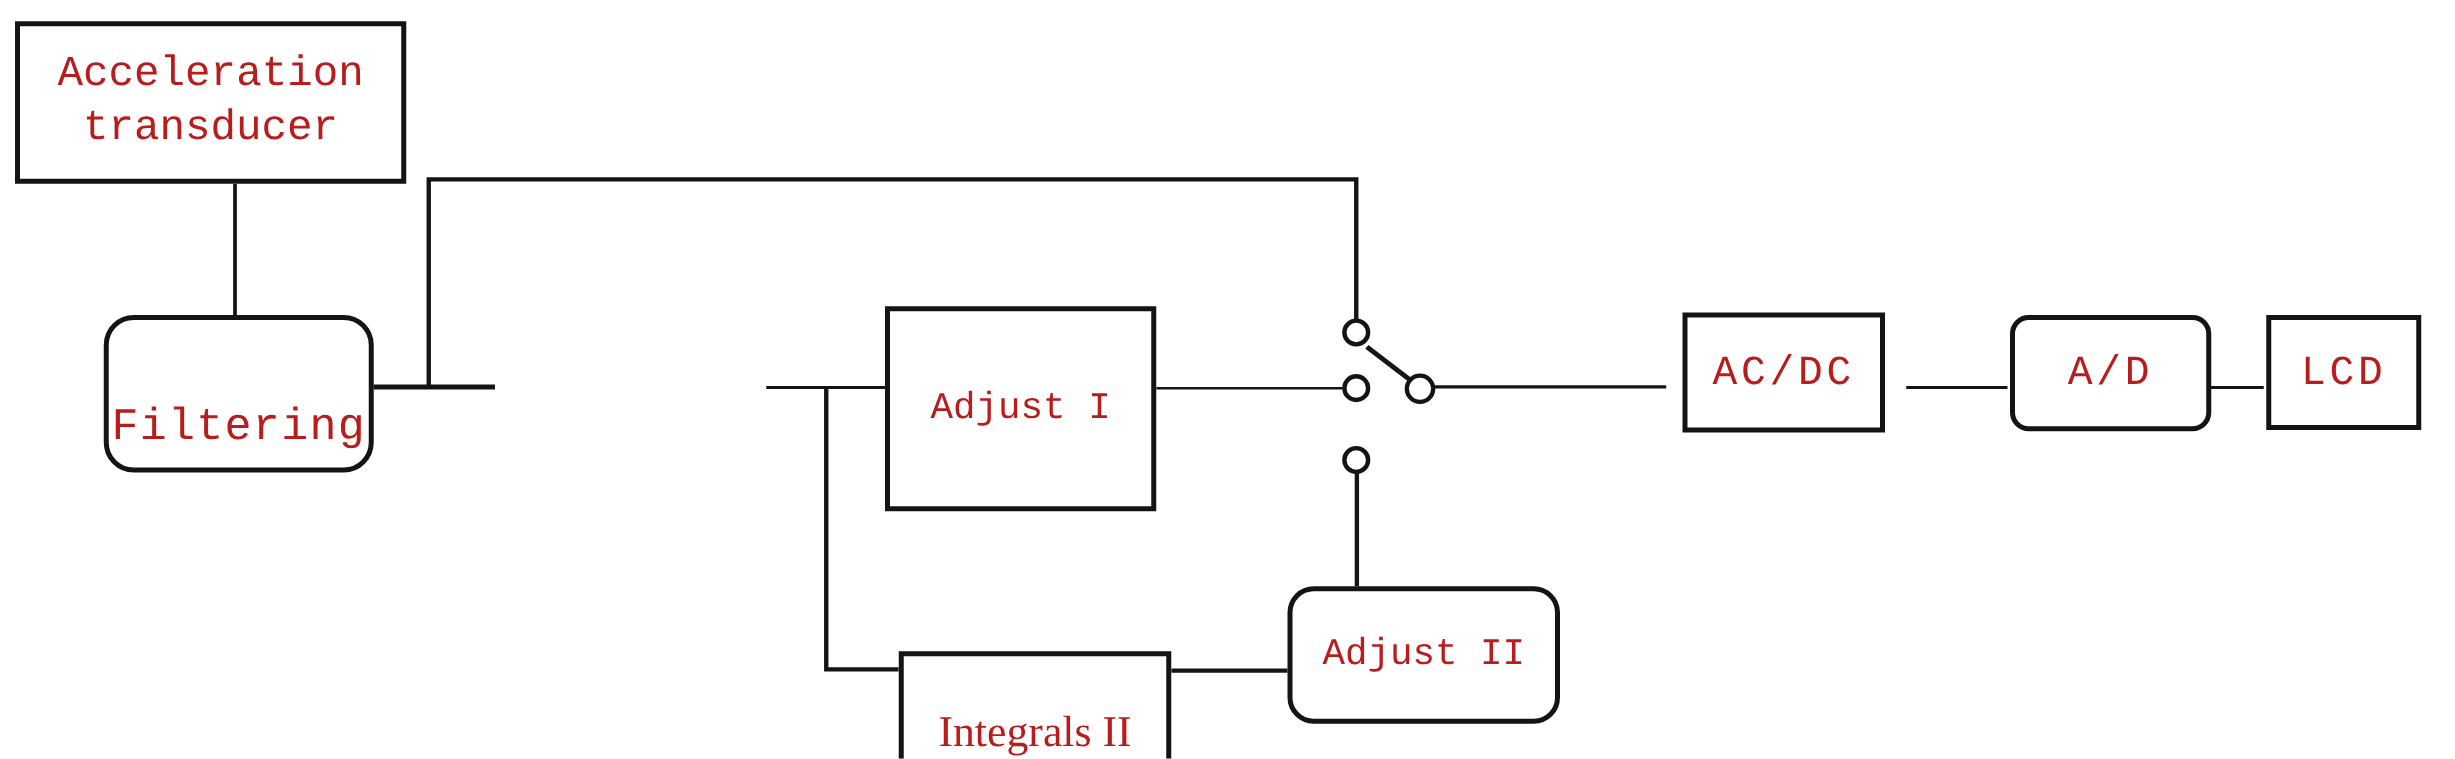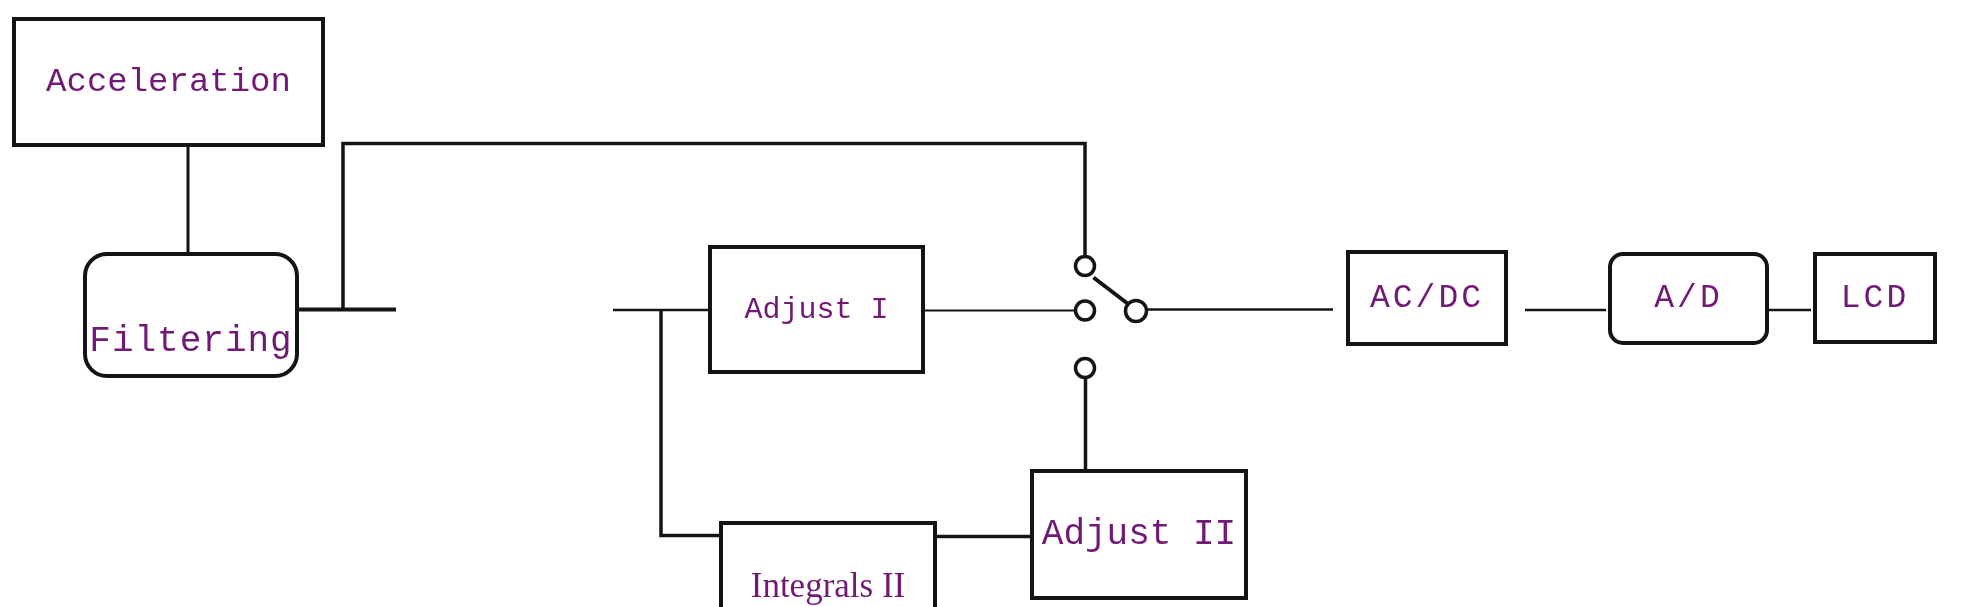--- a/index.html
+++ b/index.html
@@ -6,21 +6,21 @@
     margin: 0;
     padding: 0;
     background: #ffffff;
   }
   .stage {
     position: relative;
     width: 1964px;
     height: 607px;
     background: #ffffff;
     font-family: "Liberation Mono", "DejaVu Sans Mono", monospace;
-    color: #701a75;
+    color: #b91c1c;
     overflow: hidden;
   }
   .wires {
     position: absolute;
     left: 0;
     top: 0;
     width: 1964px;
     height: 607px;
   }
   .node {
@@ -44,32 +44,33 @@
     left: 83px; top: 252px; width: 216px; height: 126px;
     align-items: flex-end; padding-bottom: 12px;
     font-size: 36px; letter-spacing: 1px; border-radius: 24px;
   }
   #n-integrals1 {
     left: 396px; top: 248px; width: 217px; height: 128px;
     font-family: "Liberation Serif", "DejaVu Serif", serif;
     font-size: 35px;
   }
   #n-adjust1 {
-    left: 708px; top: 245px; width: 217px; height: 129px;
+    left: 708px; top: 245px; width: 217px; height: 164px;
     font-size: 30px;
   }
   #n-integrals2 {
     left: 719px; top: 473px; width: 218px; height: 129px;
     font-family: "Liberation Serif", "DejaVu Serif", serif;
     font-size: 35px;
     margin-top: 48px;
   }
   #n-adjust2 {
-    left: 1030px; top: 469px; width: 218px; height: 131px;
-    font-size: 36px;
+    left: 1030px; top: 469px; width: 218px; height: 110px;
+    font-size: 30px;
+    border-radius: 21px;
   }
   #n-acdc {
     left: 1346px; top: 250px; width: 162px; height: 96px;
     font-size: 33px; letter-spacing: 3px;
   }
   #n-ad {
     left: 1608px; top: 252px; width: 161px; height: 93px;
     font-size: 33px; letter-spacing: 3px; border-radius: 15px;
   }
   #n-lcd {
@@ -109,20 +110,21 @@
     <circle cx="1085" cy="266" r="9.5" stroke-width="3.5" fill="#ffffff"></circle>
     <circle cx="1085" cy="310.5" r="9.5" stroke-width="3.5" fill="#ffffff"></circle>
     <circle cx="1136" cy="311" r="10.5" stroke-width="3.5" fill="#ffffff"></circle>
     <circle cx="1085" cy="368" r="9.5" stroke-width="3.5" fill="#ffffff"></circle>
 
     <line x1="1093.5" y1="277.5" x2="1127.5" y2="303.5" stroke-width="4"></line>
   </svg>
 
   <div class="node" id="n-transducer">
     <span>Acceleration</span>
+    <span>transducer</span>
   </div>
 
   <div class="node" id="n-filtering">
     <span>Filtering</span>
   </div>
 
 
   <div class="node" id="n-adjust1">
     <span>Adjust I</span>
   </div>

